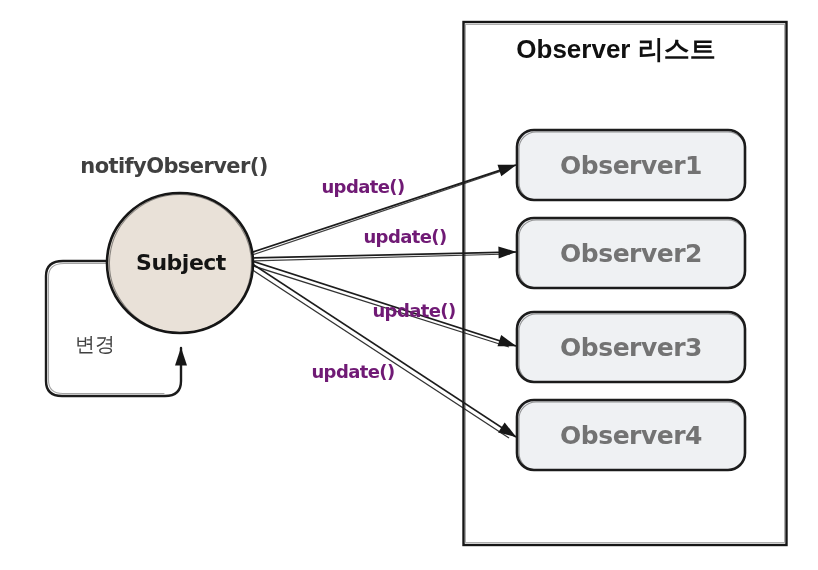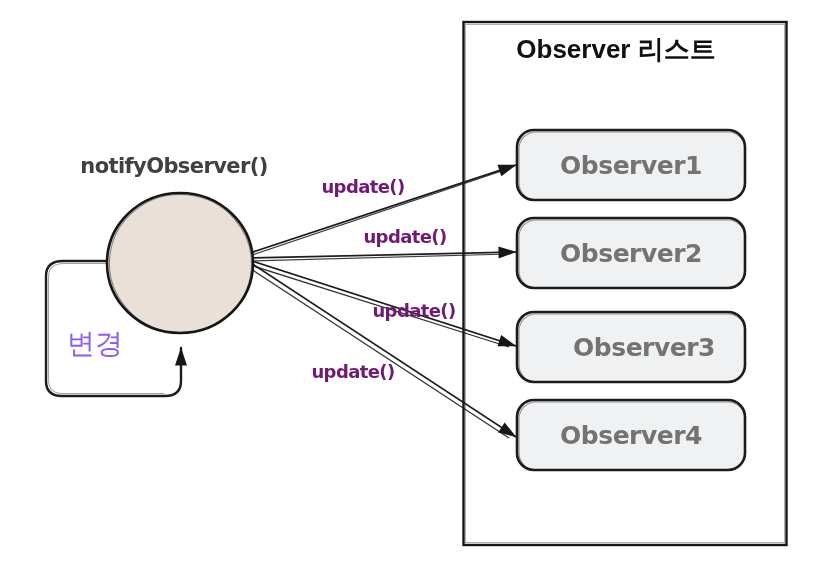--- a/index.html
+++ b/index.html
@@ -9,21 +9,21 @@
     font-family:"Liberation Sans","DejaVu Sans",sans-serif;
   }
   .canvas svg{position:absolute;left:0;top:0;}
   .lbl{position:absolute;transform:translate(-50%,-50%);white-space:nowrap;line-height:1;}
   .panel-title{font-size:26px;font-weight:600;color:#101010;letter-spacing:0;}
   .code{font-family:"DejaVu Sans","Liberation Sans",sans-serif;font-weight:bold;}
   .notify{font-size:21px;letter-spacing:-0.6px;color:#404040;}
   .update{font-size:18px;letter-spacing:-0.6px;color:#701a75;}
   .subject-label{font-size:22px;letter-spacing:-0.5px;color:#141414;}
   .obs-label{font-size:25px;letter-spacing:-0.5px;color:#737373;}
-  .change-label{font-size:28px;color:#8b5cf6;font-weight:400;}
+  .change-label{font-size:20px;color:#404040;font-weight:400;}
 </style>
 </head>
 <body>
 
 <div class="canvas">
 
   <svg width="818" height="570" viewBox="0 0 818 570">
     <defs>
       <marker id="ah" viewBox="0 0 20 14" refX="18.5" refY="7" markerWidth="20" markerHeight="14" markerUnits="userSpaceOnUse" orient="auto">
         <path d="M1,1 L19,7 L1,13 z" fill="#161616"></path>
@@ -79,26 +79,27 @@
     <g>
       <ellipse cx="180" cy="263" rx="73" ry="70" fill="#E9E1D8" stroke="#161616" stroke-width="2.6"></ellipse>
       <ellipse cx="180.5" cy="263.5" rx="71" ry="69" fill="none" stroke="#161616" stroke-width="1.1" opacity="0.45" transform="rotate(5 180 263)"></ellipse>
     </g>
   </svg>
 
   <div class="lbl panel-title" style="left:616px;top:49px">Observer 리스트</div>
 
   <div class="lbl code notify" style="left:174px;top:166px">notifyObserver()</div>
 
+  <div class="lbl code subject-label" style="left:181px;top:263px">Subject</div>
 
   <div class="lbl change-label" style="left:95px;top:344px">변경</div>
 
   <div class="lbl code update" style="left:363px;top:187px">update()</div>
   <div class="lbl code update" style="left:405px;top:237px">update()</div>
   <div class="lbl code update" style="left:414px;top:311px">update()</div>
   <div class="lbl code update" style="left:353px;top:372px">update()</div>
 
   <div class="lbl code obs-label" style="left:631px;top:165px">Observer1</div>
   <div class="lbl code obs-label" style="left:631px;top:253px">Observer2</div>
-  <div class="lbl code obs-label" style="left:644px;top:347px">Observer3</div>
+  <div class="lbl code obs-label" style="left:631px;top:347px">Observer3</div>
   <div class="lbl code obs-label" style="left:631px;top:435px">Observer4</div>
 
 </div>
 
 </body></html>

